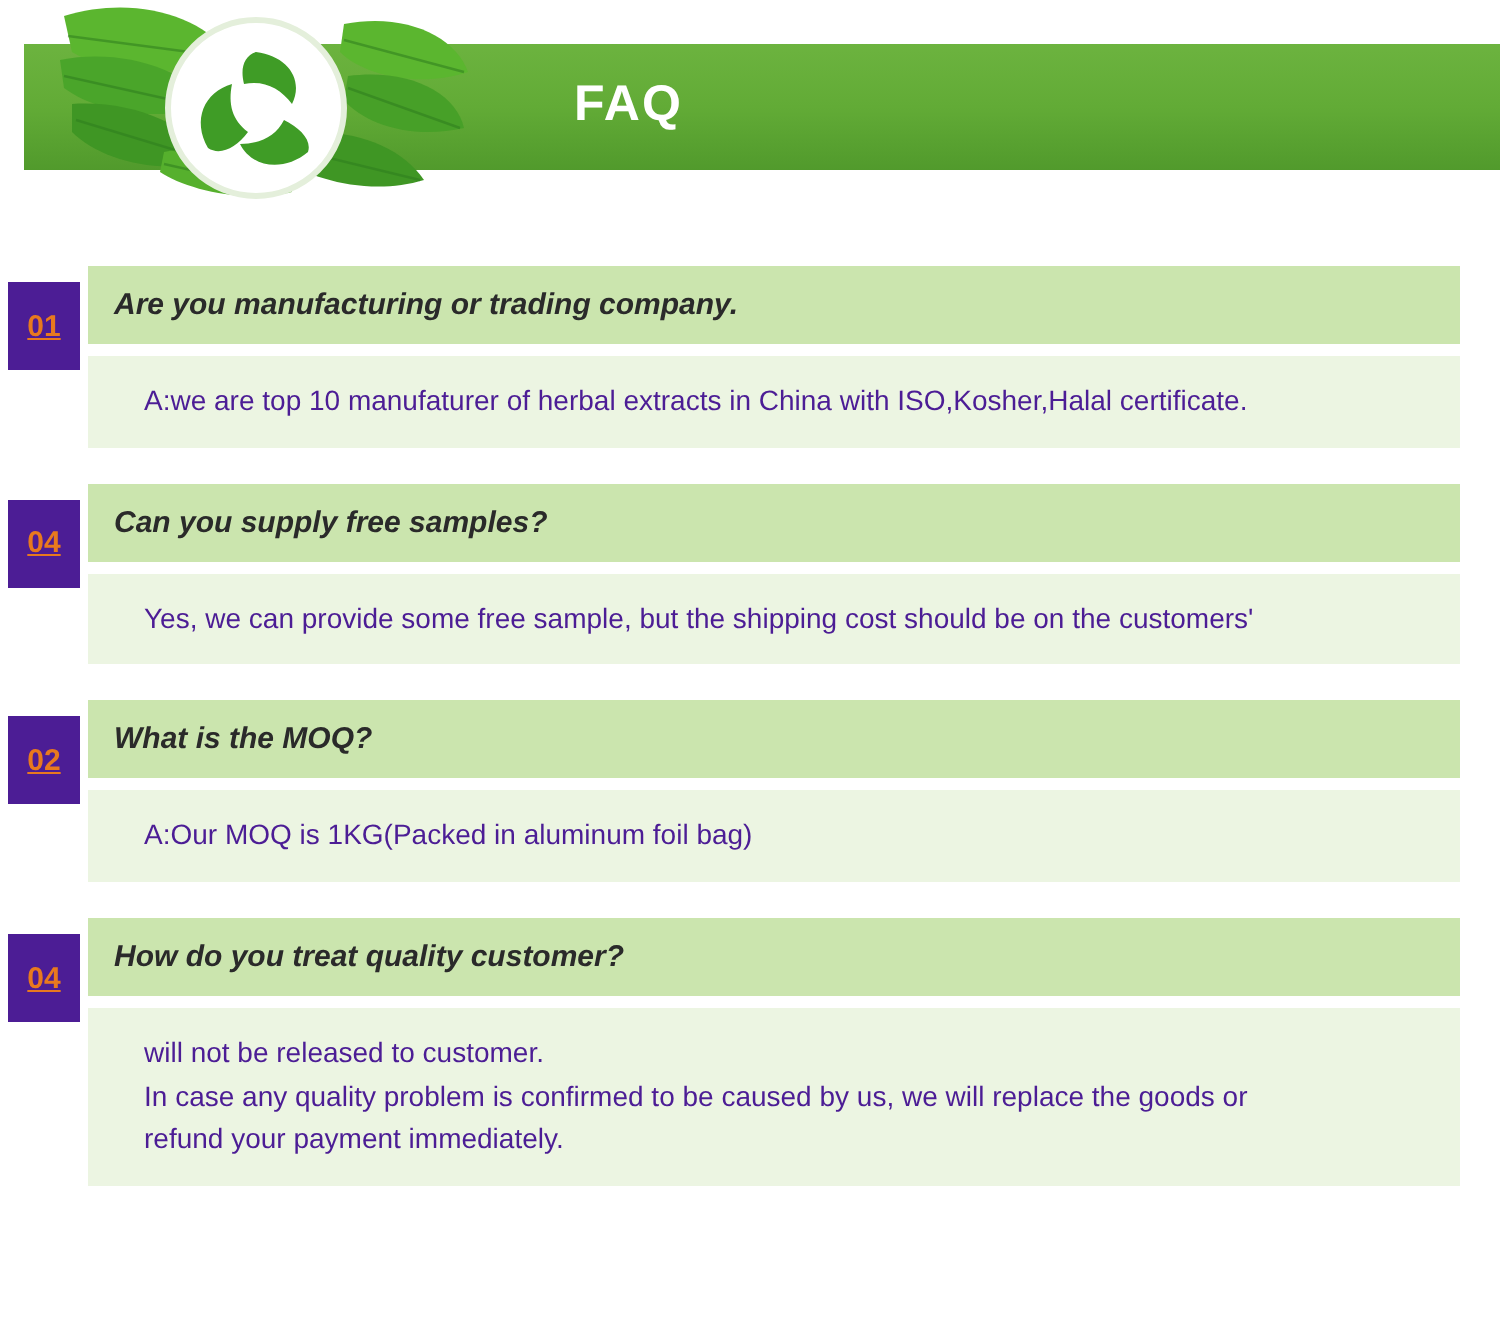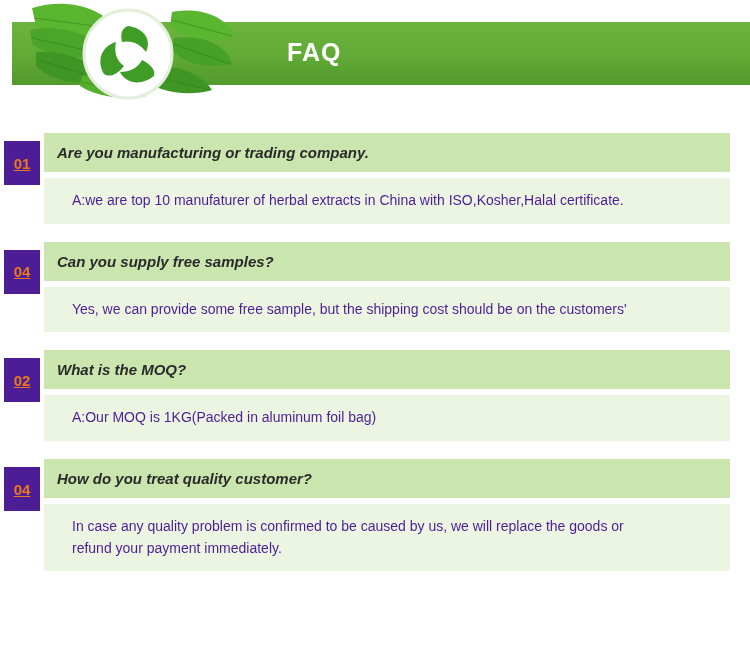--- a/index.html
+++ b/index.html
@@ -163,18 +163,19 @@
     <div class="q-bar">What is the MOQ?</div>
     <div class="a-bar">
       <span class="line">A:Our MOQ is 1KG(Packed in aluminum foil bag)</span>
     </div>
   </div>
 
   <div class="faq-item">
     <div class="num-badge">04</div>
     <div class="q-bar">How do you treat quality customer?</div>
     <div class="a-bar">
+      <span class="line"> will not be released to customer.</span>
       <span class="line">In case any quality problem is confirmed to be caused by us, we will replace the goods or</span>
       <span class="line">refund your payment immediately.</span>
     </div>
   </div>
 
 </div>
 
 </body></html>

